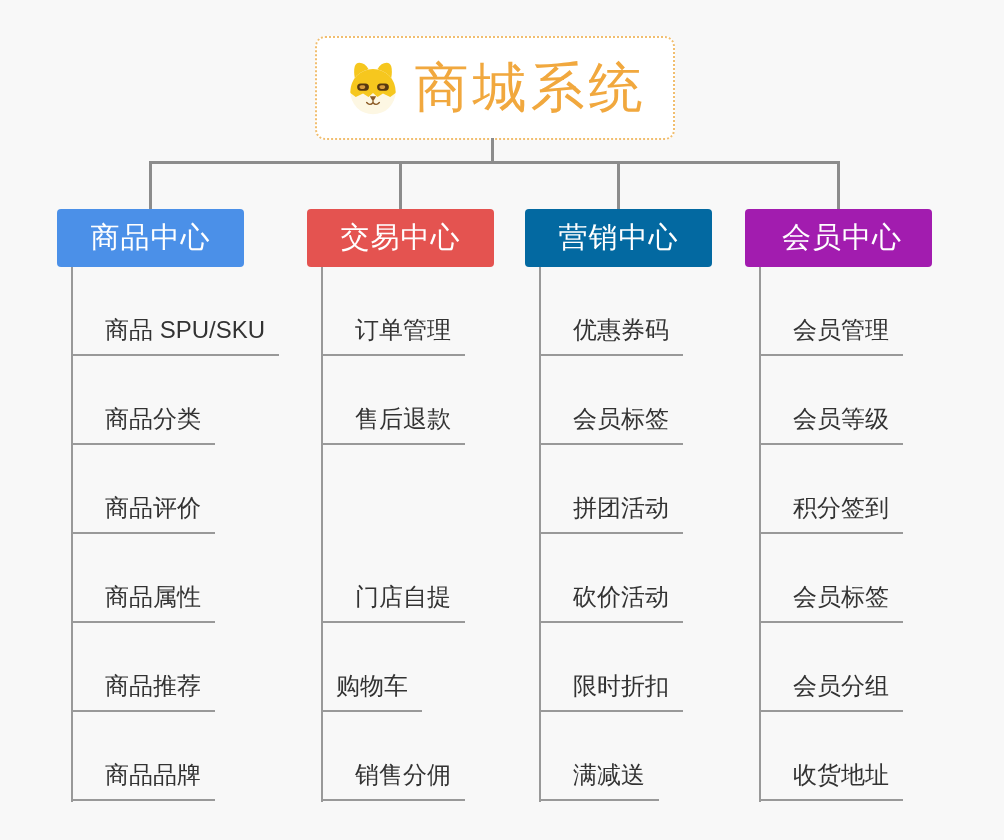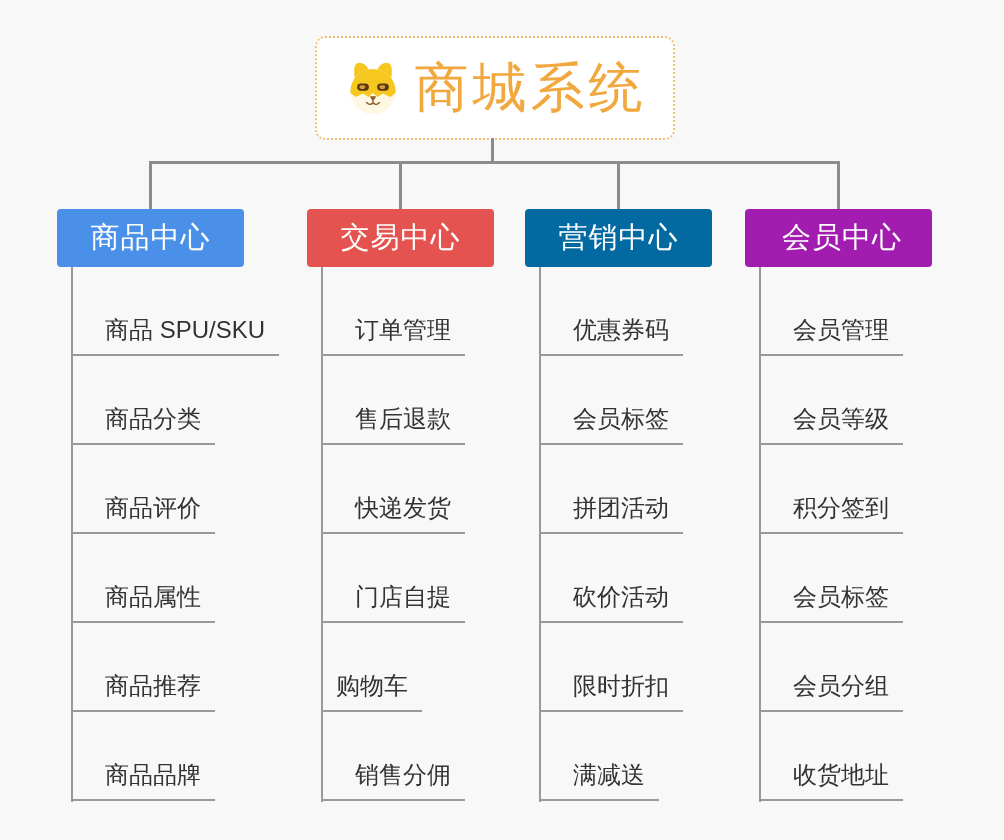--- a/index.html
+++ b/index.html
@@ -90,21 +90,20 @@
         <div class="leaf" style="top: 462px;">商品推荐</div>
         <div class="leaf" style="top: 551px;">商品品牌</div>
       </div>
 
   <div class="branch" style="left: 307px;">
     <div class="connector drop"></div>
     <div class="branch-node" style="background: rgb(228, 83, 80);">交易中心</div>
     <div class="spine"></div>
   <div class="leaf" style="top: 106px;">订单管理</div>
         <div class="leaf" style="top: 195px;">售后退款</div>
-        <div class="leaf" style="top: 284px;">快递发货</div>
         <div class="leaf" style="top: 373px;">门店自提</div>
         <div class="leaf" style="top: 462px; padding-left: 15px;">购物车</div>
         <div class="leaf" style="top: 551px;">销售分佣</div>
       </div>
 
   <div class="branch" style="left: 525px;">
     <div class="connector drop"></div>
     <div class="branch-node" style="background: #0369a1;">营销中心</div>
     <div class="spine"></div>
   <div class="leaf" style="top: 106px;">优惠券码</div>

